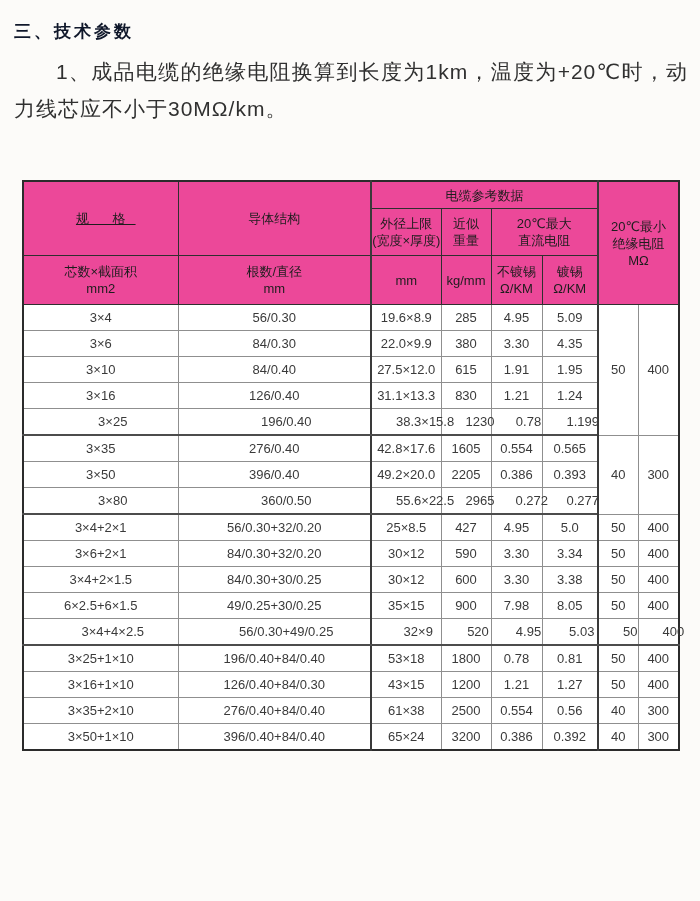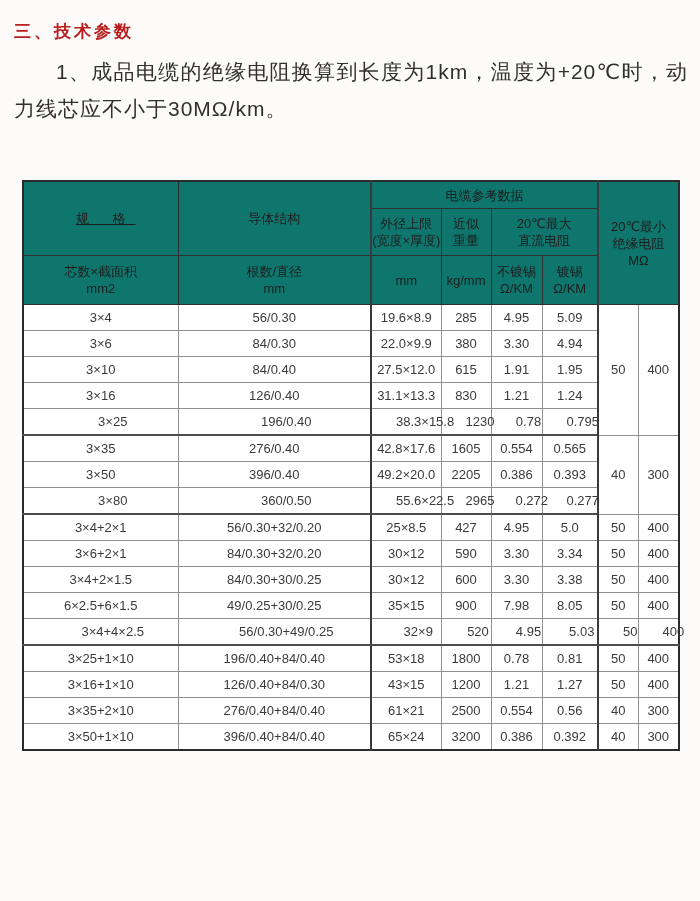--- a/index.html
+++ b/index.html
@@ -4,35 +4,35 @@
 <style>
   html,body{margin:0;padding:0;}
   body{
     width:700px;height:901px;overflow:hidden;
     background:#fcfbf9;
     font-family:"Liberation Sans","DejaVu Sans",sans-serif;
     color:#2e2e2e;
   }
   .page{padding:14px 12px 0 14px;}
   .heading{
-    color:#b91c1c;font-size:17px;font-weight:bold;
+    color:#0f172a;font-size:17px;font-weight:bold;
     letter-spacing:3px;margin:6px 0 10px 0;
   }
   .para{
     font-size:21px;line-height:37px;letter-spacing:1px;
     text-align:justify;text-indent:2em;
     margin:0 0 9px 0;color:#303030;
   }
   table.params{
     border-collapse:collapse;table-layout:fixed;
     width:656px;margin:53px 0 0 8px;
     border:2px solid #2b2b2b;
   }
   table.params th{
-    background:#0f766e;font-weight:normal;
+    background:#ec4899;font-weight:normal;
     font-size:13px;color:#1d1d1d;
     border:1px solid #2f2f2f;
     text-align:center;vertical-align:middle;
     padding:1px 0;line-height:17px;
   }
   table.params td{
     background:#ffffff;font-size:13px;color:#3a3a3a;
     border:1px solid #8f8f8f;
     text-align:center;vertical-align:middle;
     height:25px;padding:0;
@@ -118,21 +118,21 @@
         <td>5.09</td>
         <td rowspan="5" class="thick-left">50</td>
         <td rowspan="5">400</td>
       </tr>
       <tr>
         <td>3×6</td>
         <td>84/0.30</td>
         <td class="thick-left">22.0×9.9</td>
         <td>380</td>
         <td>3.30</td>
-        <td>4.94</td>
+        <td>4.35</td>
       </tr>
       <tr>
         <td>3×10</td>
         <td>84/0.40</td>
         <td class="thick-left">27.5×12.0</td>
         <td>615</td>
         <td>1.91</td>
         <td>1.95</td>
       </tr>
       <tr>
@@ -142,21 +142,21 @@
         <td>830</td>
         <td>1.21</td>
         <td>1.24</td>
       </tr>
       <tr class="group-end">
         <td>3×25</td>
         <td>196/0.40</td>
         <td class="thick-left">38.3×15.8</td>
         <td>1230</td>
         <td>0.78</td>
-        <td>0.795</td>
+        <td>1.199</td>
       </tr>
       <tr>
         <td>3×35</td>
         <td>276/0.40</td>
         <td class="thick-left">42.8×17.6</td>
         <td>1605</td>
         <td>0.554</td>
         <td>0.565</td>
         <td rowspan="3" class="thick-left">40</td>
         <td rowspan="3">300</td>
@@ -243,21 +243,21 @@
         <td class="thick-left">43×15</td>
         <td>1200</td>
         <td>1.21</td>
         <td>1.27</td>
         <td class="thick-left">50</td>
         <td>400</td>
       </tr>
       <tr>
         <td>3×35+2×10</td>
         <td>276/0.40+84/0.40</td>
-        <td class="thick-left">61×21</td>
+        <td class="thick-left">61×38</td>
         <td>2500</td>
         <td>0.554</td>
         <td>0.56</td>
         <td class="thick-left">40</td>
         <td>300</td>
       </tr>
       <tr>
         <td>3×50+1×10</td>
         <td>396/0.40+84/0.40</td>
         <td class="thick-left">65×24</td>

